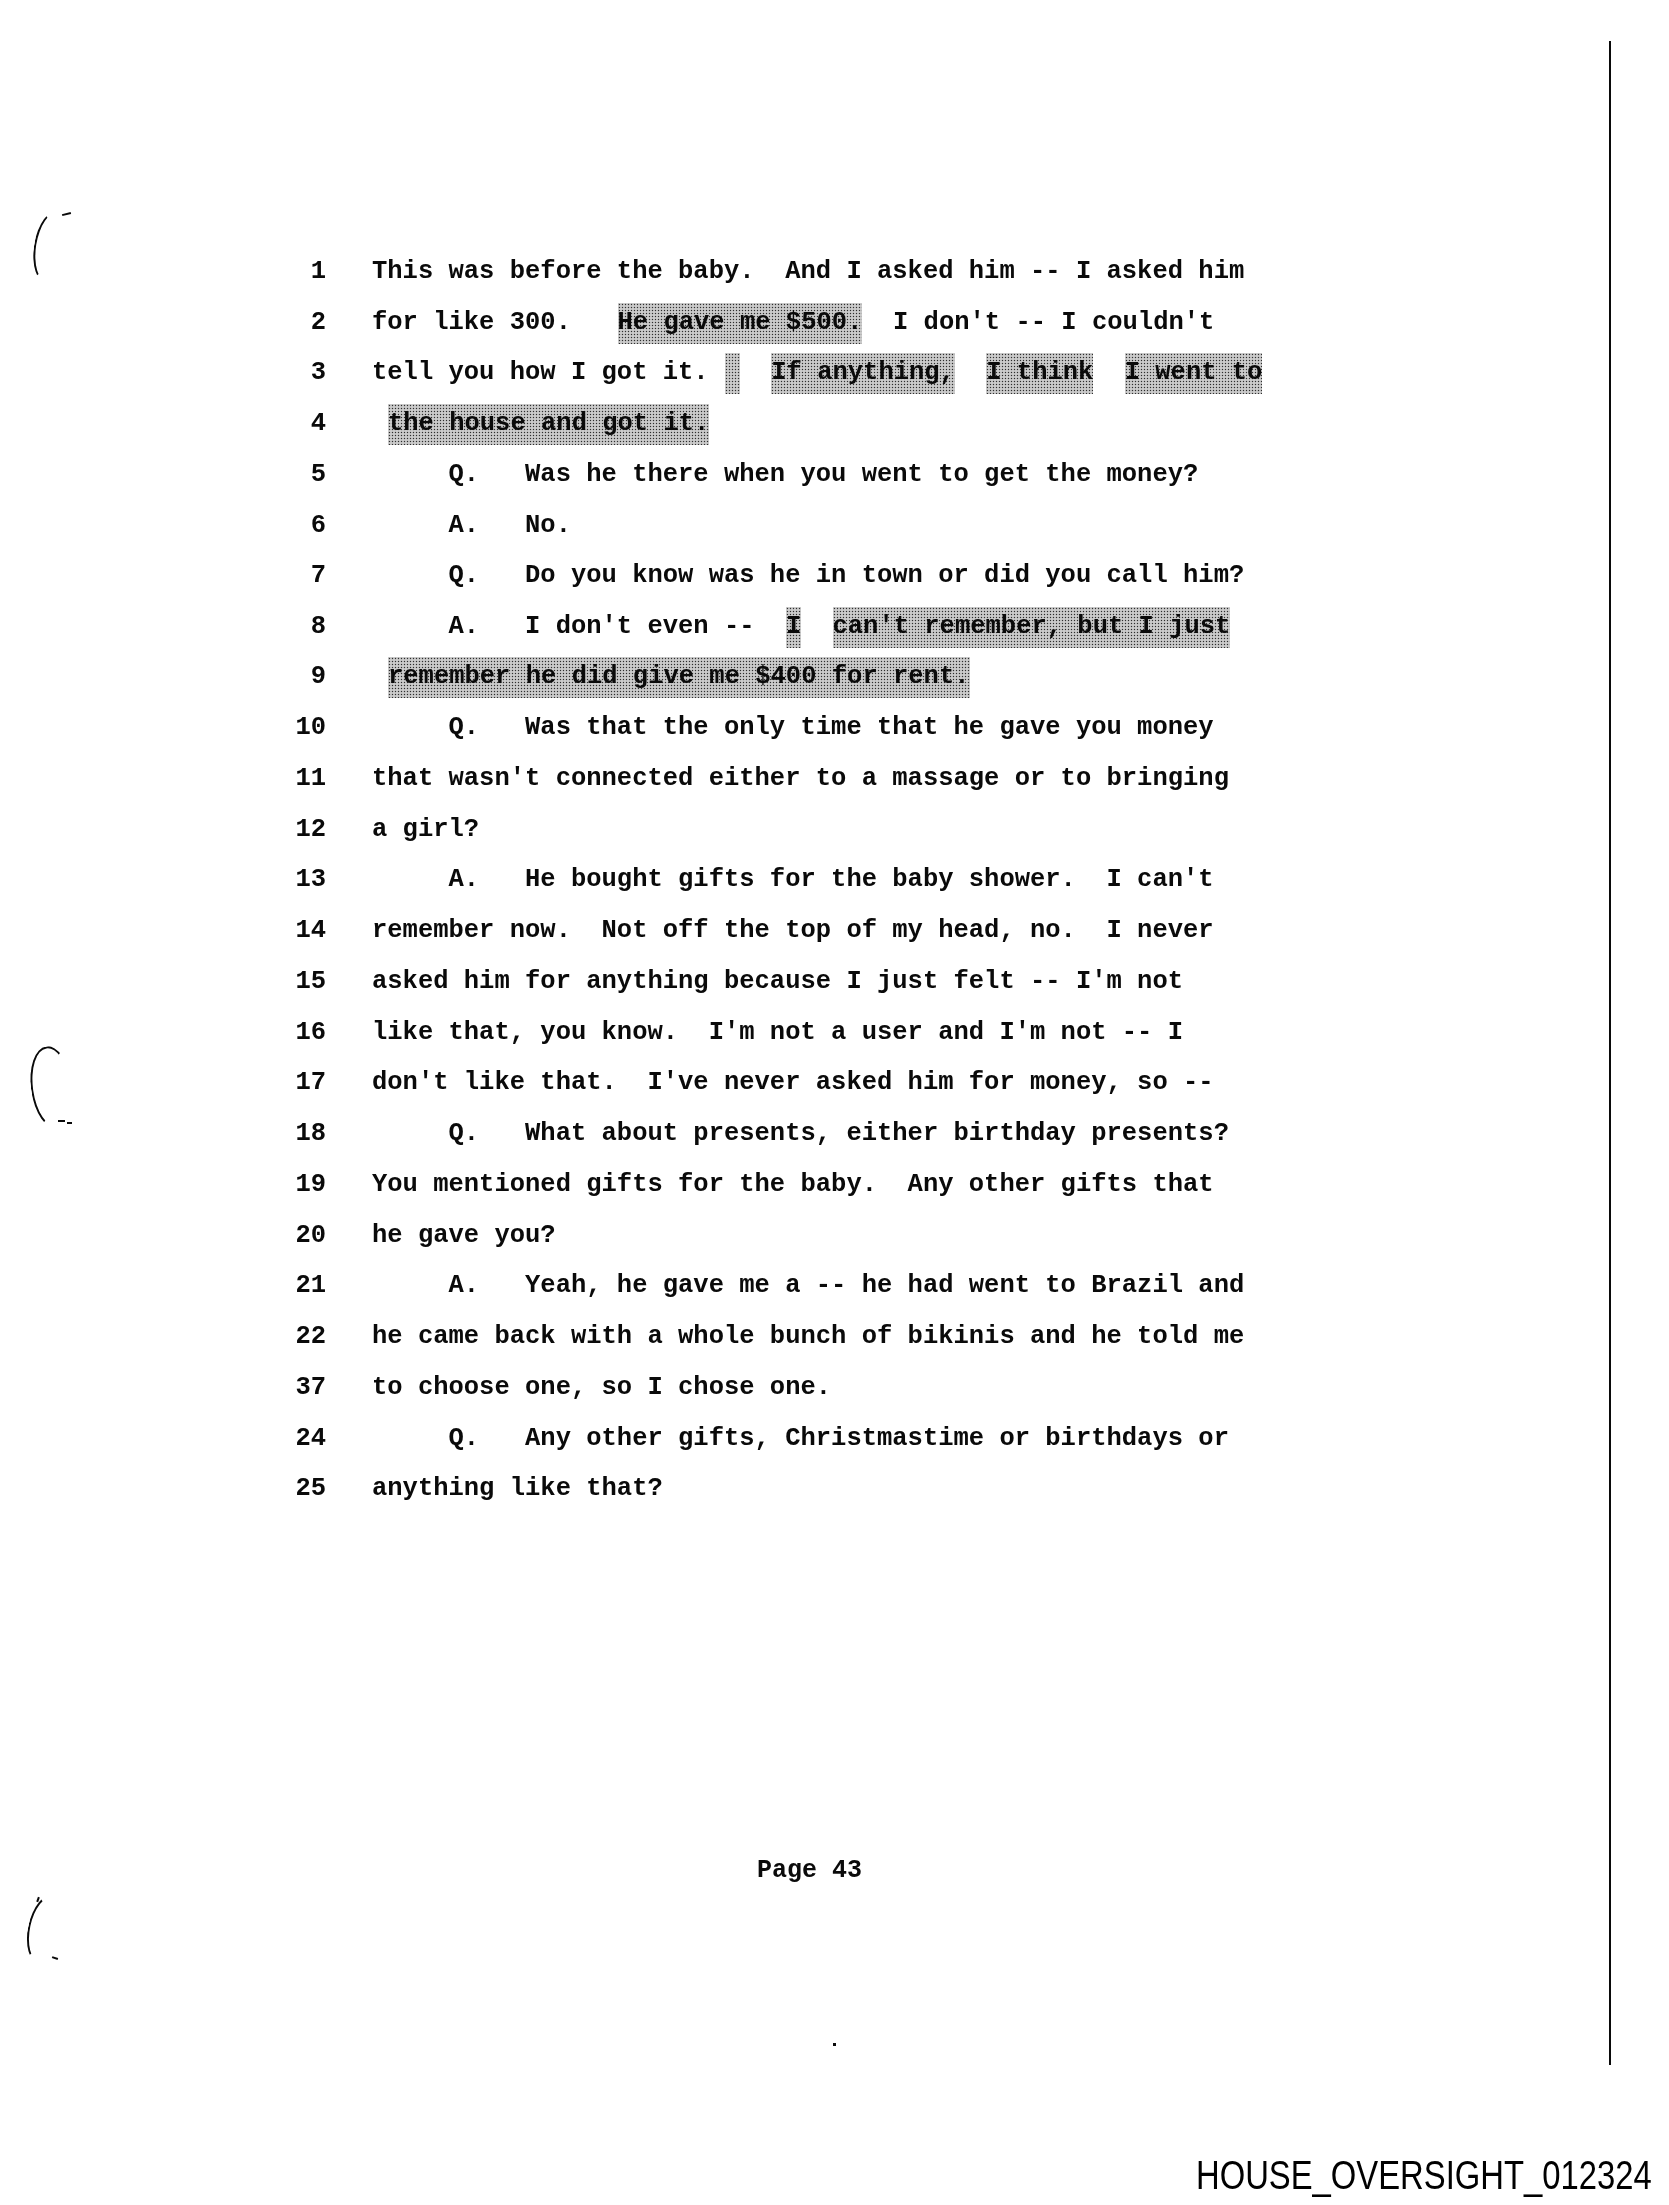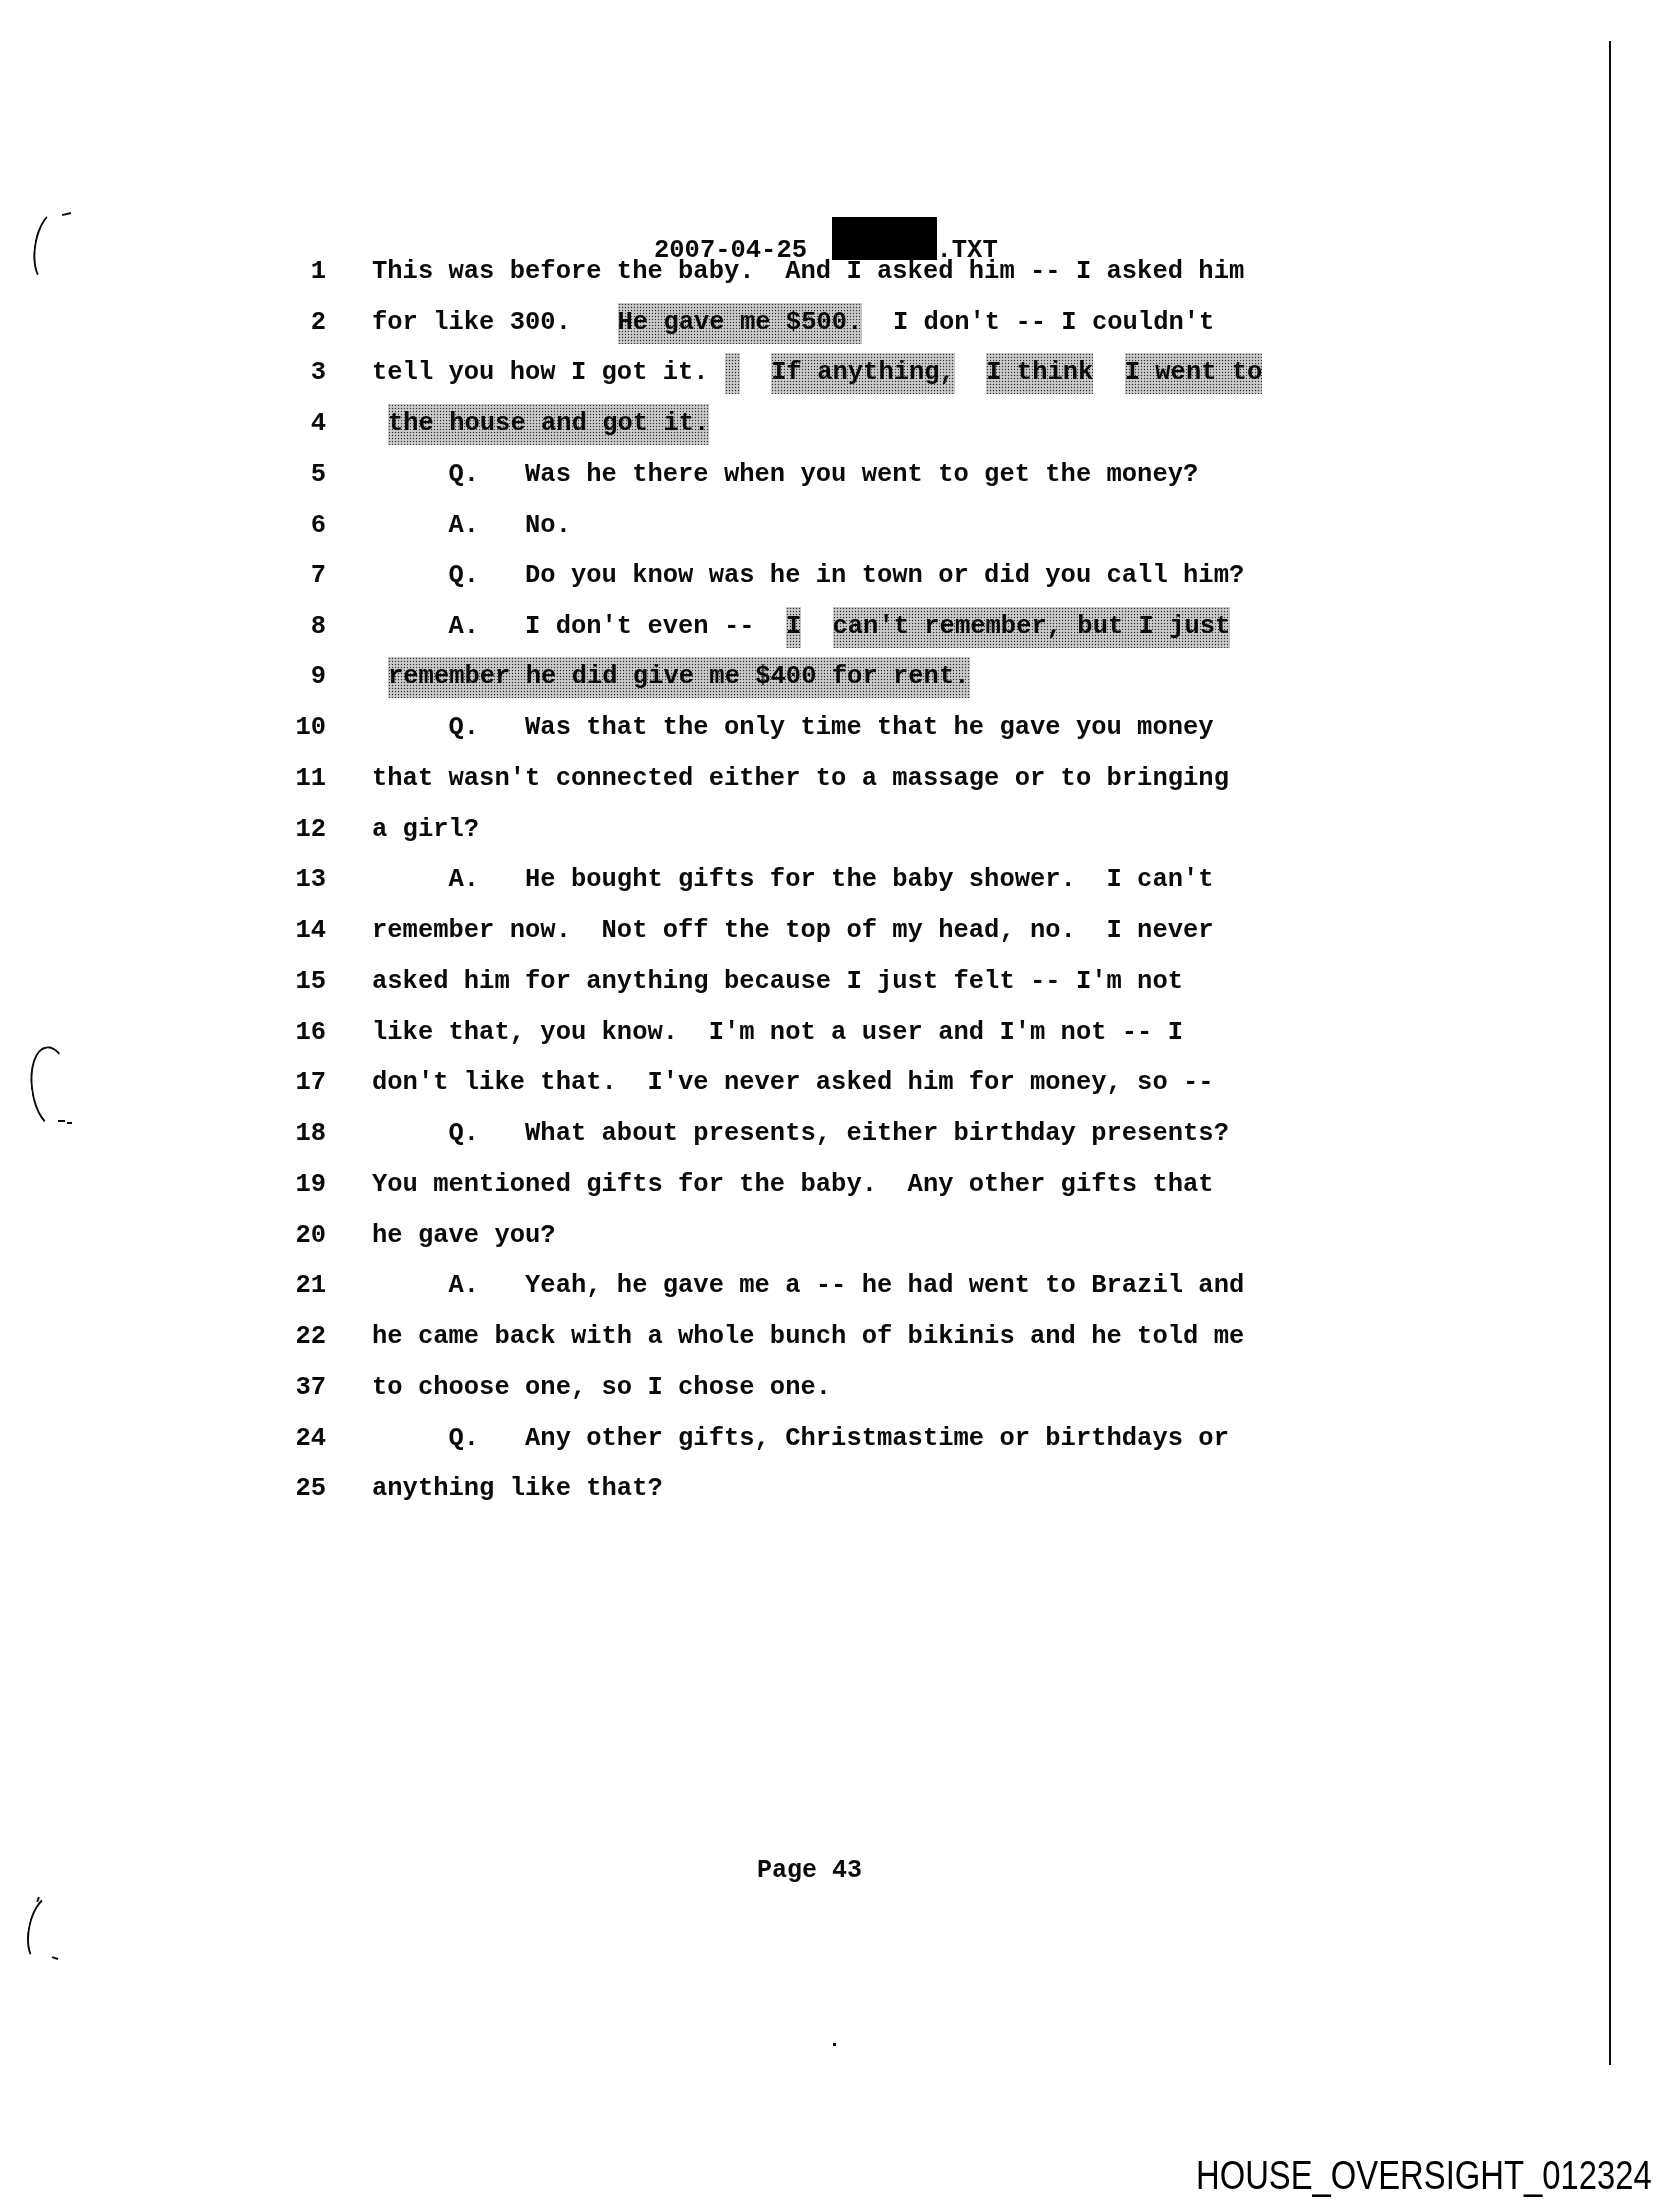--- a/index.html
+++ b/index.html
@@ -91,25 +91,20 @@
   <div class="arc arc-2"></div>
   <div class="arc arc-3"></div>
 
   <div class="speck" style="left:62px;top:213px;width:9.2px;height:2px;transform:rotate(-14deg);"></div>
   <div class="speck" style="left:58px;top:1120px;width:6.5px;height:2px;"></div>
   <div class="speck" style="left:67px;top:1122px;width:5.2px;height:2px;"></div>
   <div class="speck" style="left:37px;top:1897px;width:2px;height:5.2px;transform:rotate(20deg);"></div>
   <div class="speck" style="left:52px;top:1957px;width:5.9px;height:2px;transform:rotate(18deg);"></div>
   <div class="speck" style="left:833px;top:2043px;width:3.3px;height:3.3px;"></div>
 
-  <div class="header">
-    <span class="hdr-text">2007-04-25 </span>
-    <span class="redaction"></span>
-    <span class="hdr-text">.TXT</span>
-  </div>
 
   <div id="transcript">
       <div class="line" style="top: 257px;"><span class="lnum">1</span><span class="ltext"><span>This was before the baby.  And I asked him -- I asked him</span></span></div>
       <div class="line" style="top: 308px;"><span class="lnum">2</span><span class="ltext"><span>for like 300.  </span><span class="hl">He gave me $500.</span><span>  I don't -- I couldn't</span></span></div>
       <div class="line" style="top: 358px;"><span class="lnum">3</span><span class="ltext"><span>tell you how I got it.</span><span class="hl"> </span><span> </span><span class="hl">If anything,</span><span> </span><span class="hl">I think</span><span> </span><span class="hl">I went to</span></span></div>
       <div class="line" style="top: 409px;"><span class="lnum">4</span><span class="ltext"><span class="hl">the house and got it.</span></span></div>
       <div class="line" style="top: 460px;"><span class="lnum">5</span><span class="ltext"><span>     Q.   Was he there when you went to get the money?</span></span></div>
       <div class="line" style="top: 511px;"><span class="lnum">6</span><span class="ltext"><span>     A.   No.</span></span></div>
       <div class="line" style="top: 561px;"><span class="lnum">7</span><span class="ltext"><span>     Q.   Do you know was he in town or did you call him?</span></span></div>
       <div class="line" style="top: 612px;"><span class="lnum">8</span><span class="ltext"><span>     A.   I don't even -- </span><span class="hl">I</span><span> </span><span class="hl">can't remember, but I just</span></span></div>

